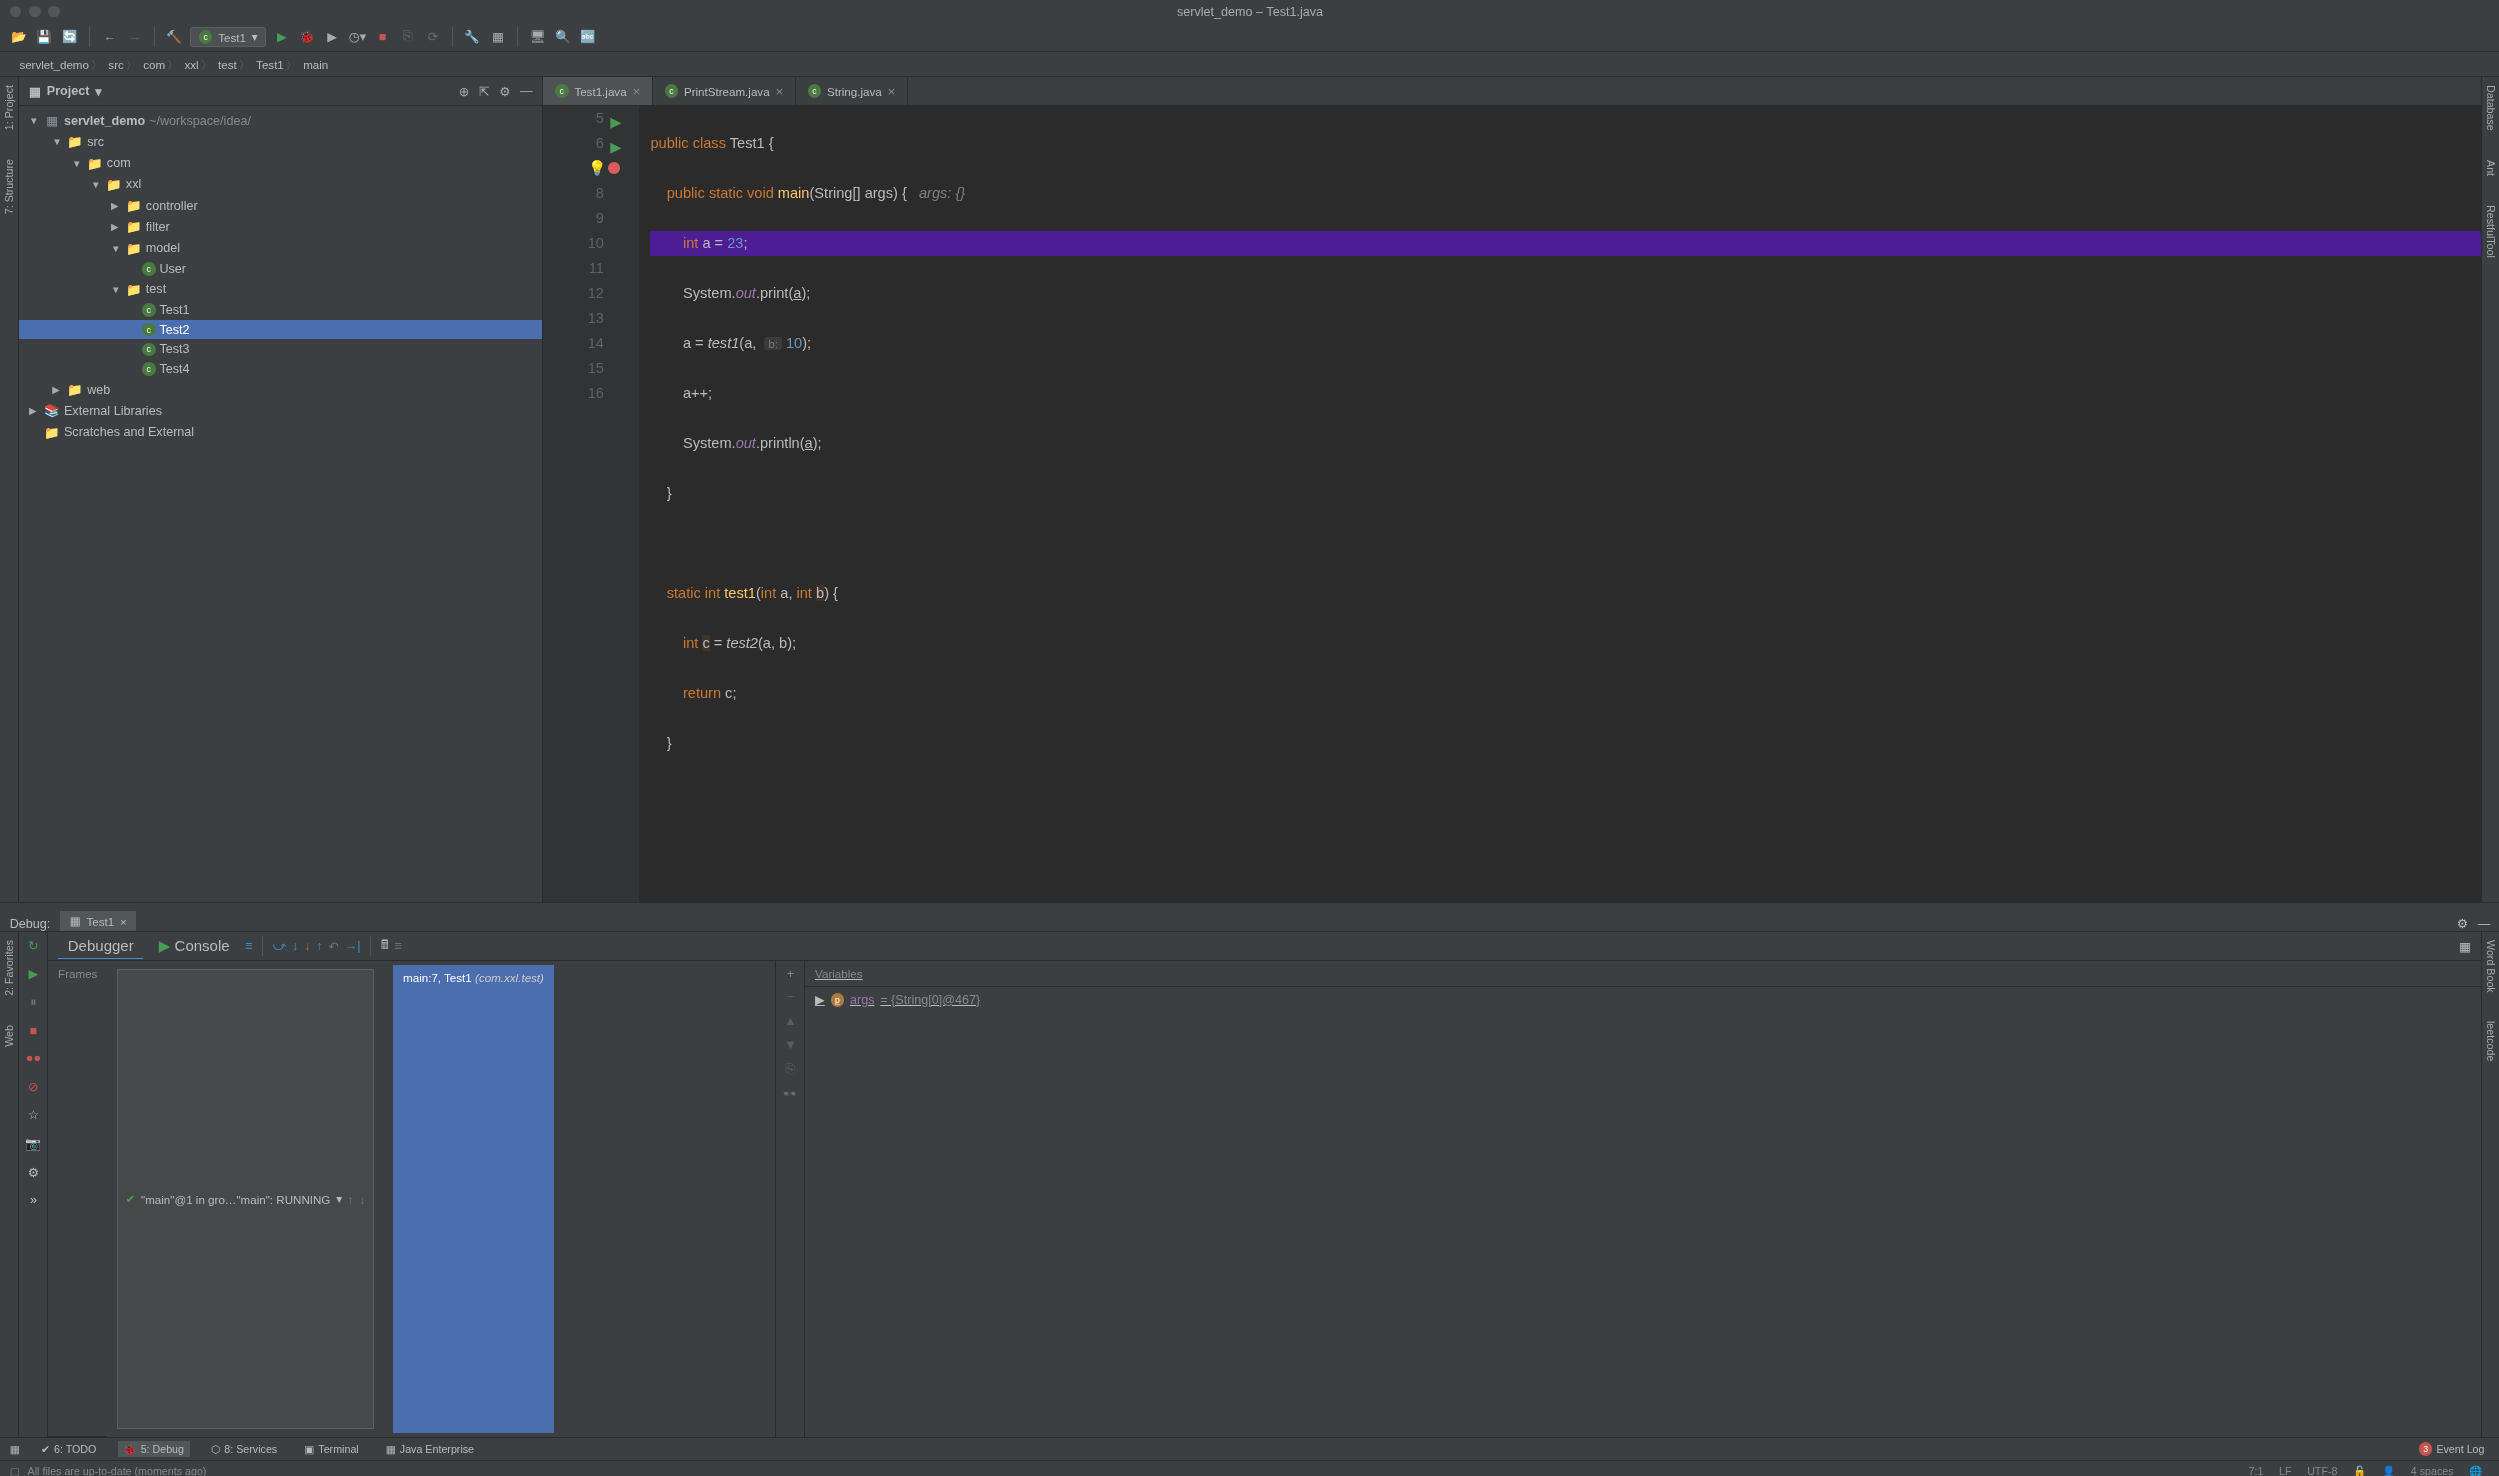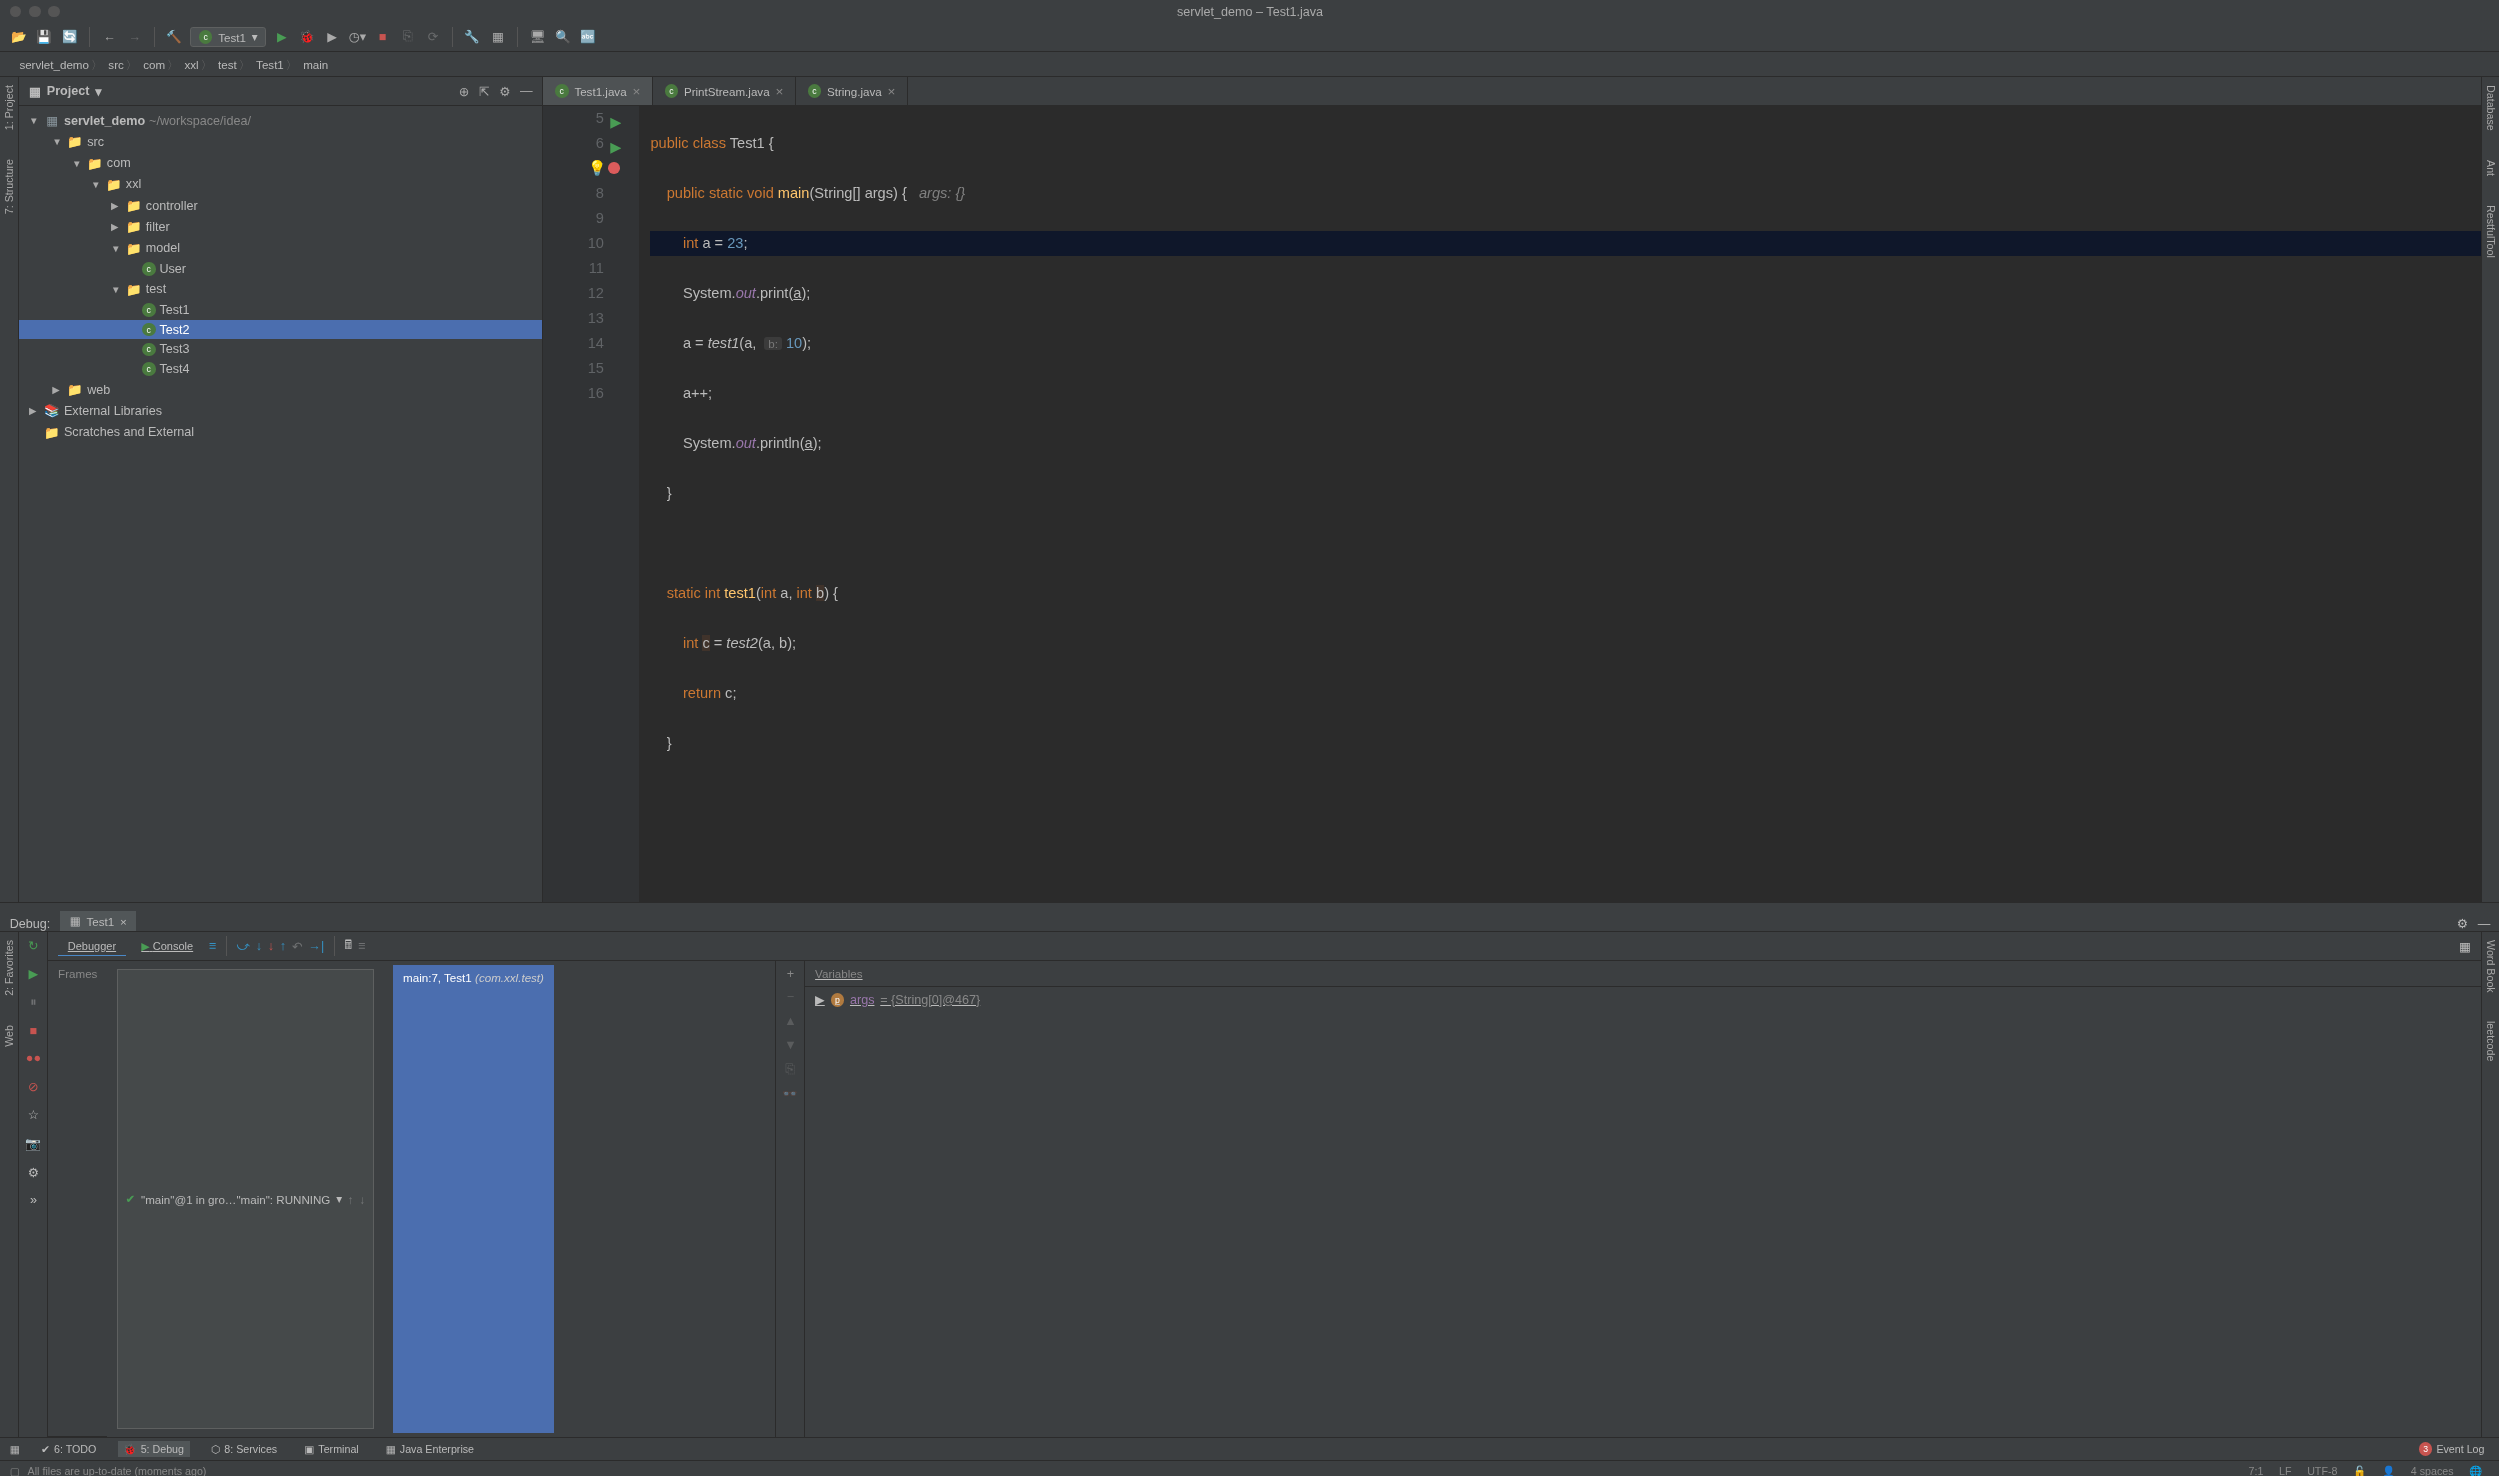--- a/index.html
+++ b/index.html
@@ -38,36 +38,36 @@
 .editor-tab { padding: 0 11.6px; display: flex; align-items: center; gap: 5.8px; border-right: 1px solid #2b2b2b; font-size: 11.6px; }
 .editor-tab.active { background: #4e5254; }
 .editor-tab .close { color: #888; font-size: 13.6px; }
 .editor-content { flex: 1; display: flex; font-family: "JetBrains Mono", Menlo, monospace; font-size: 14.6px; line-height: 25px; position: relative; }
 .gutter { width: 78px; background: #313335; text-align: right; padding-right: 17.5px; color: #606366; position: relative; }
 .run-marker { color: #499c54; position: absolute; }
 .breakpoint { width: 11.6px; height: 11.6px; background: #db5c5c; border-radius: 50%; position: absolute; right: 1.9px; }
 .fold-col { width: 17.5px; background: #313335; position: relative; }
 .code { flex: 1; padding-left: 11.6px; white-space: pre; }
 .line { height: 25px; }
-.line.current { background: #0f172a; }
+.line.current { background: #4c1d95; }
 .kw { color: #cc7832; }
 .num { color: #6897bb; }
 .field { color: #9876aa; font-style: italic; }
 .method { color: #ffc66d; }
 .comment-inline { color: #808080; font-style: italic; }
 .hint { background: #3b3b3b; color: #787878; padding: 0 3.9px; border-radius: 2.9px; font-size: 11.6px; }
 .bulb { position: absolute; left: 45px; top: 50px; color: #f0a732; }
 .debug-panel { background: #3c3f41; border-top: 1px solid #2b2b2b; display: flex; flex-direction: column; }
 .debug-header { height: 29px; display: flex; align-items: flex-end; padding: 0 9.7px; gap: 9.7px; border-bottom: 1px solid #2b2b2b; }
 .debug-tab { background: #515658; padding: 2.9px 9.7px; display: flex; align-items: center; gap: 5.8px; font-size: 11.6px; }
 .debug-body { display: flex; height: 505px; }
 .debug-left-toolbar { width: 29px; background: #3c3f41; border-right: 1px solid #2b2b2b; display: flex; flex-direction: column; align-items: center; padding: 5.8px 0; gap: 13.6px; }
 .debug-main { flex: 1; display: flex; flex-direction: column; }
 .debug-toolbar { height: 29px; display: flex; align-items: center; padding: 0 9.7px; gap: 5.8px; border-bottom: 1px solid #2b2b2b; }
-.debug-subtab { padding: 3.9px 9.7px; font-size: 11px; text-decoration: underline; }
+.debug-subtab { padding: 3.9px 9.7px; font-size: 15px; }
 .debug-subtab.active { border-bottom: 1.9px solid #4a88c7; }
 .debug-content { flex: 1; display: flex; }
 .frames-panel { width: 728px; border-right: 1px solid #2b2b2b; display: flex; flex-direction: row; }
 .frames-header { padding: 5.8px 9.7px; font-size: 11.6px; color: #888; border-bottom: 1px solid #2b2b2b; }
 .frame-selector { margin: 7.8px 9.7px; background: #45494a; border: 1px solid #5e6060; padding: 3.9px 7.8px; display: flex; align-items: center; gap: 5.8px; font-size: 11.6px; }
 .frame-item { margin: 3.9px 9.7px; background: #4b6eaf; padding: 5.8px 9.7px; font-size: 11.6px; color: #fff; text-align: right; }
 .frame-item .pkg { font-style: italic; color: #ccc; }
 .vars-panel { flex: 1; display: flex; }
 .vars-toolbar { width: 29px; border-right: 1px solid #2b2b2b; display: flex; flex-direction: column; align-items: center; padding: 5.8px 0; gap: 9.7px; color: #888; }
 .vars-content { flex: 1; text-decoration: underline; }

